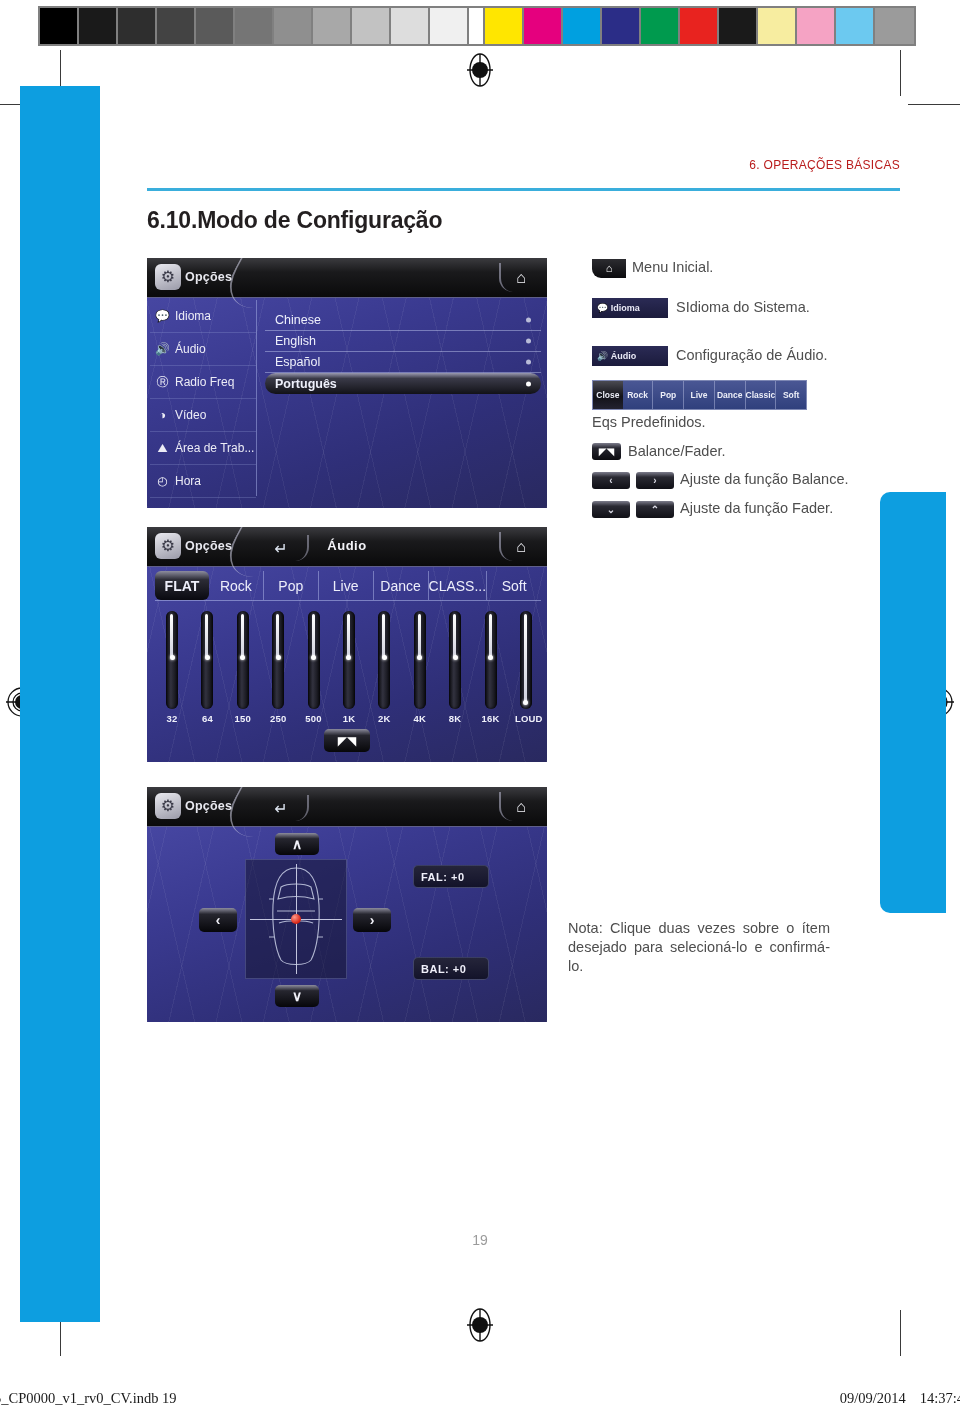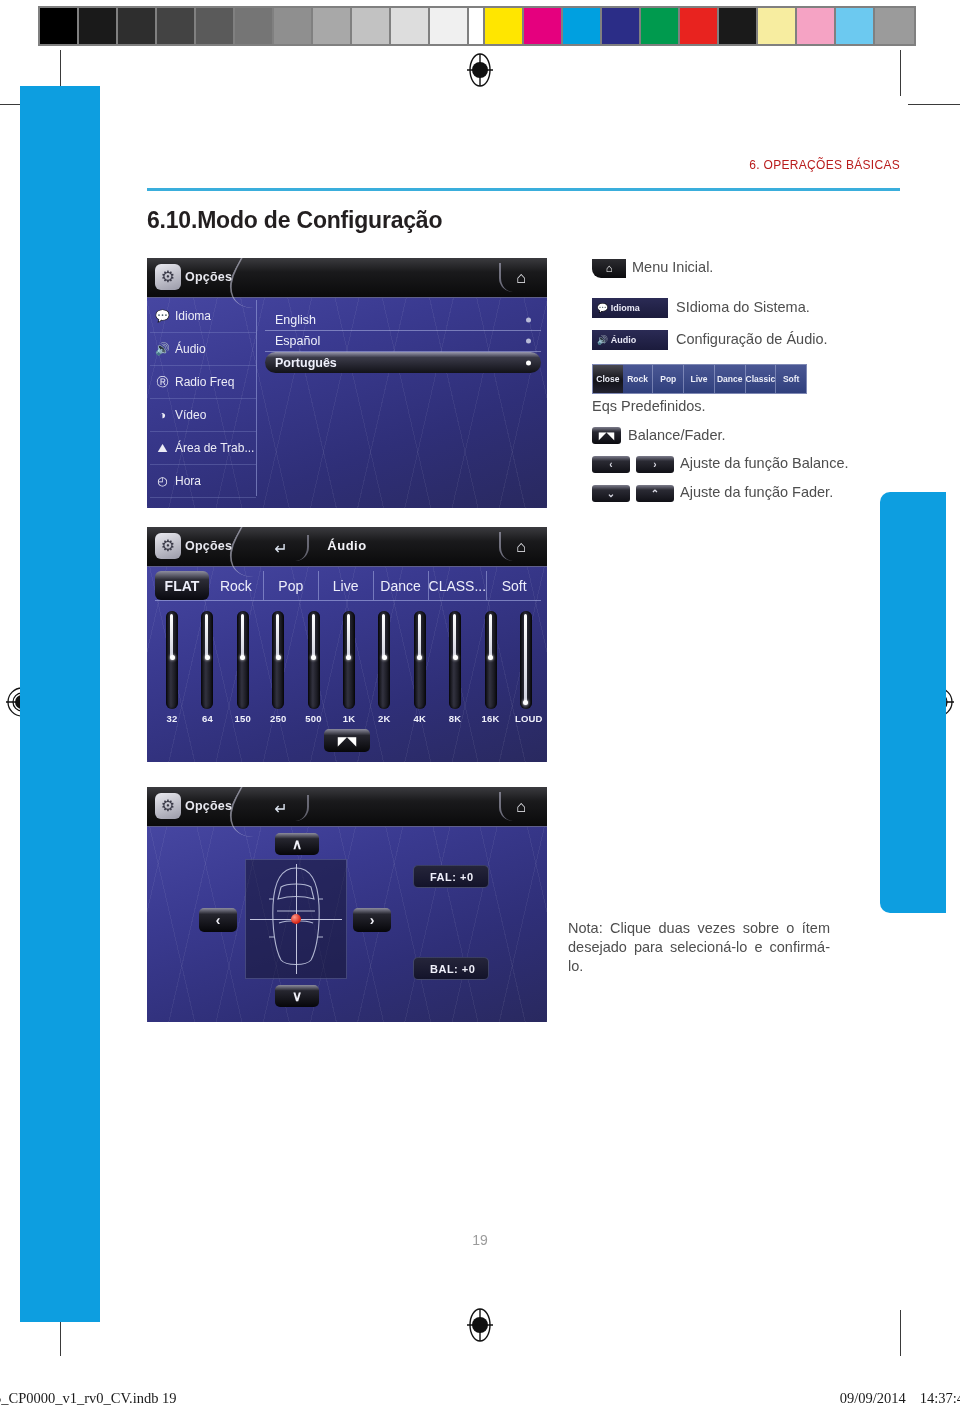--- a/index.html
+++ b/index.html
@@ -239,21 +239,21 @@
   }
   .arw-up    { left: 128px; top: 46px;  width: 44px; height: 22px; }
   .arw-down  { left: 128px; top: 198px; width: 44px; height: 22px; }
   .arw-left  { left: 52px;  top: 121px; width: 38px; height: 24px; }
   .arw-right { left: 206px; top: 121px; width: 38px; height: 24px; }
   .bal-val {
     position: absolute; right: 58px;
     width: 76px; height: 23px; border-radius: 5px;
     background: linear-gradient(180deg,#25253a 0%,#13132a 100%);
     border: 1px solid rgba(130,140,200,.35);
-    display: flex; align-items: center; padding-left: 16px;
+    display: flex; align-items: center; padding-left: 7px;
     color: #f0f0fa; font-size: 11px; font-weight: bold; letter-spacing: .5px;
   }
   .bal-fal { top: 78px; }
   .bal-bal { top: 170px; }
 
   
   .legend { position: absolute; left: 592px; top: 258px; width: 262px; }
   .leg-item { margin-bottom: 9px; }
   .leg-text {
     font-size: 14.5px; color: #4e4e4e; line-height: 1.28;
@@ -451,20 +451,24 @@
       <div class="opt-row">
         <span class="gi">⛰</span>
         <span>Área de Trab...</span>
       </div>
       <div class="opt-row">
         <span class="gi">◴</span>
         <span>Hora</span>
       </div>
     </div>
   <div class="opt-right" id="opt-langlist">
+      <div class="lang-row">
+        <span>Chinese</span>
+        <span class="dot"></span>
+      </div>
       <div class="lang-row">
         <span>English</span>
         <span class="dot"></span>
       </div>
       <div class="lang-row">
         <span>Español</span>
         <span class="dot"></span>
       </div>
       <div class="lang-row sel">
         <span>Português</span>
@@ -608,21 +612,21 @@
       <span class="ico-home leg-inline">⌂</span><span>Menu Inicial.</span>
     </p>
   </div>
 
   <div class="leg-item" style="margin-top:20px;">
     <p class="leg-text">
       <span class="ico-chip leg-inline">💬 <span>Idioma</span></span><span>SIdioma do Sistema.</span>
     </p>
   </div>
 
-  <div class="leg-item" style="margin-top:12px;">
+  <div class="leg-item" style="margin-top:28px;">
     <p class="leg-text">
       <span class="ico-chip leg-inline">🔊 <span>Áudio</span></span><span>Configuração de Áudio.</span>
     </p>
   </div>
 
   <div class="leg-item" style="margin-top:14px;">
     <div class="eqbar-strip" id="legend-eqbar">
         <div class="eqbar-cell sel">Close</div>
         <div class="eqbar-cell">Rock</div>
         <div class="eqbar-cell">Pop</div>

